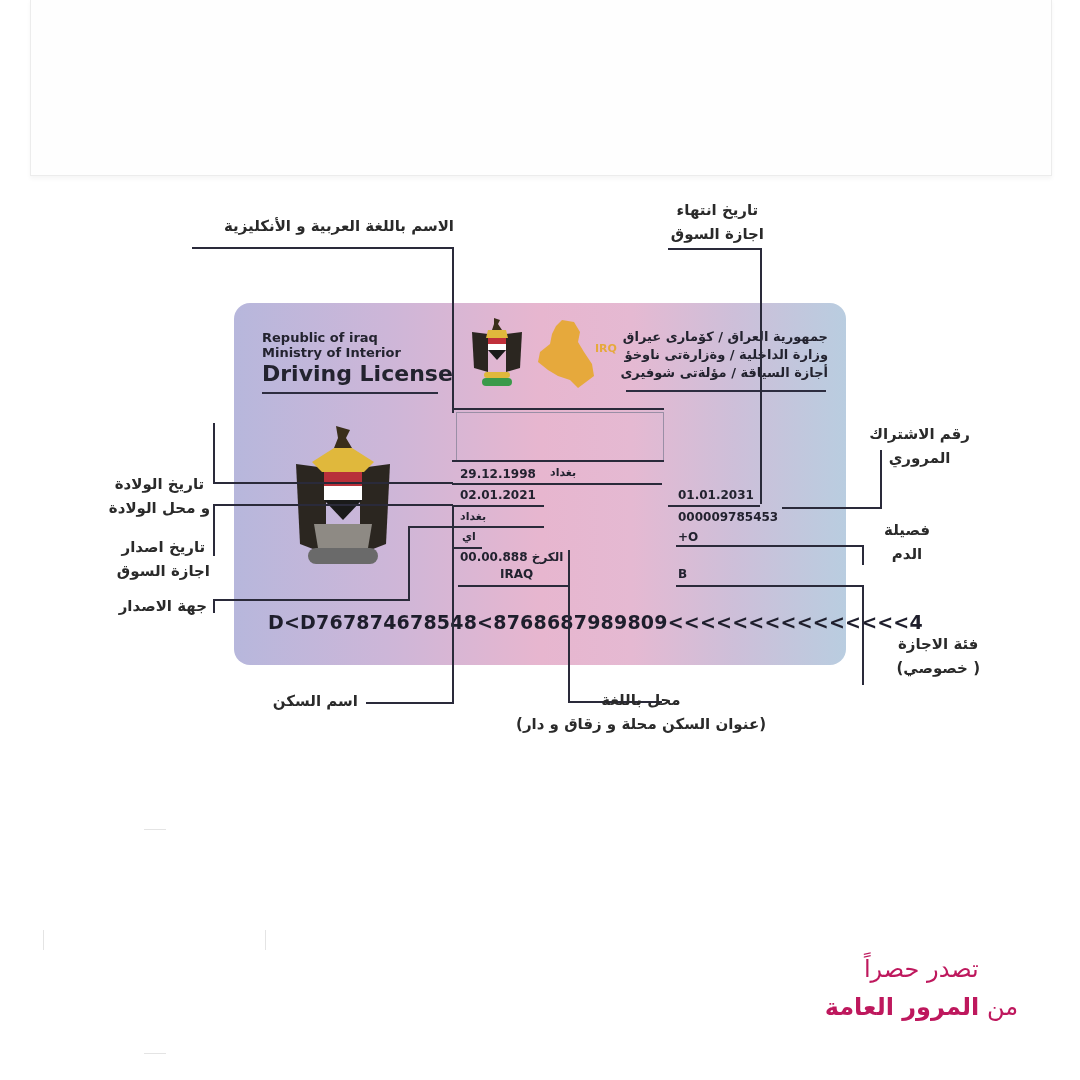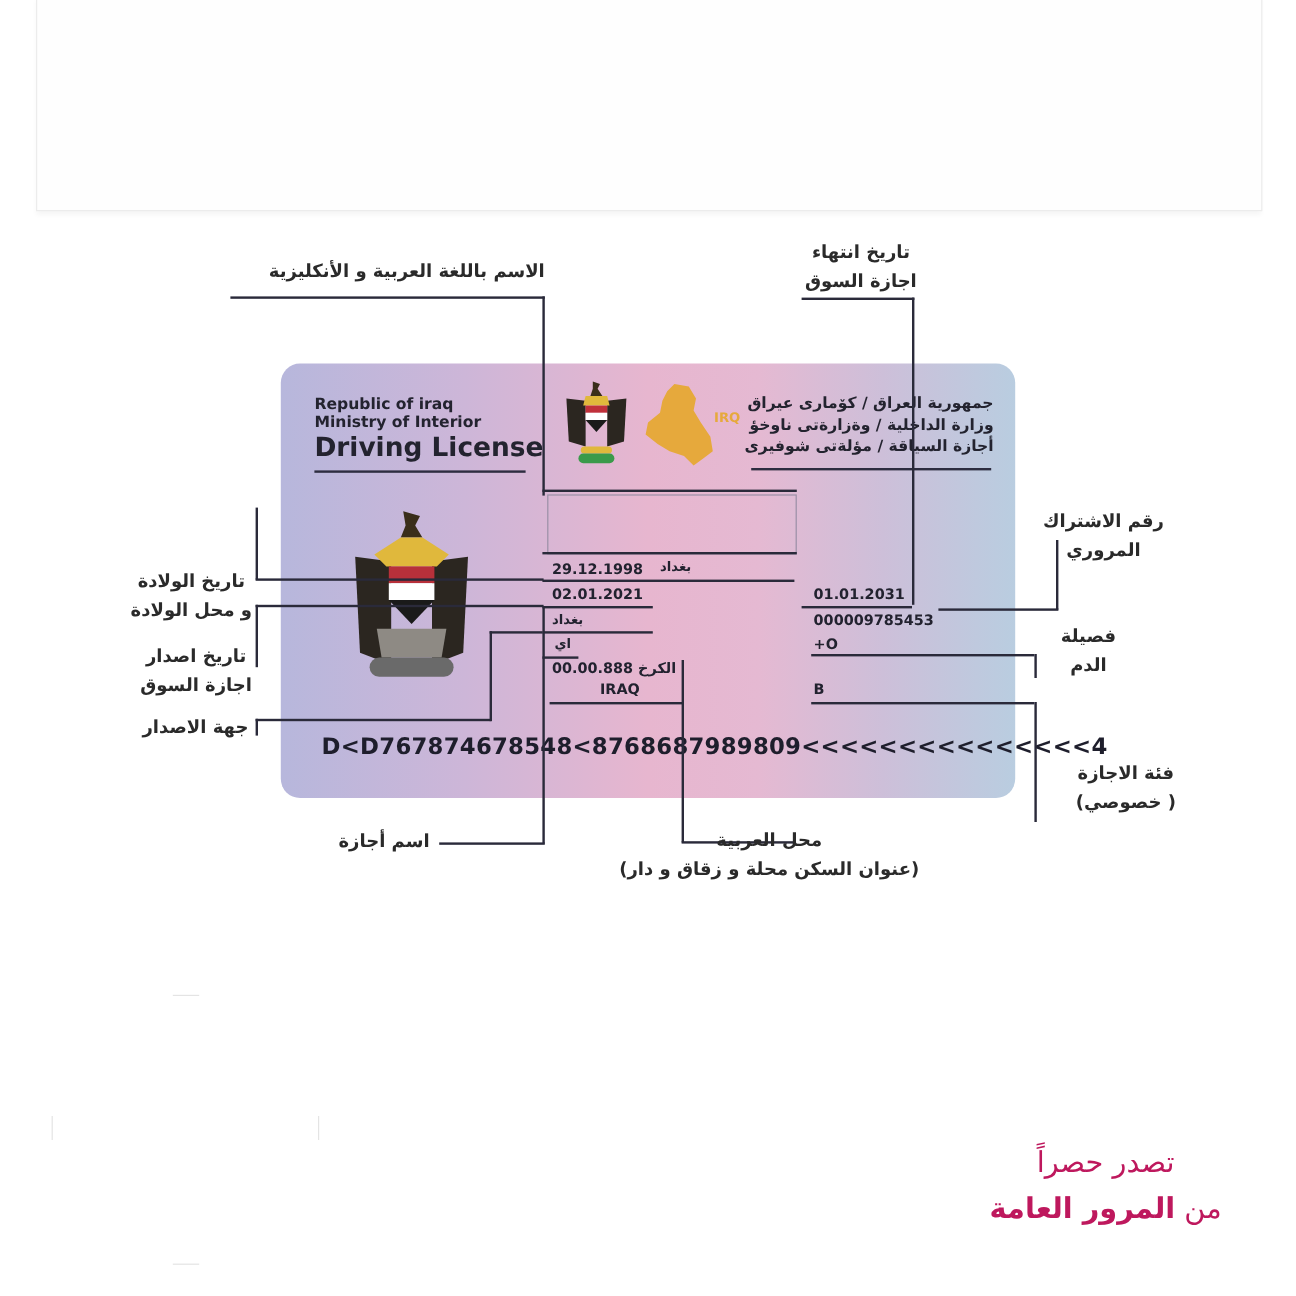--- a/index.html
+++ b/index.html
@@ -162,24 +162,24 @@
 <div class="abs ann" style="right:150px;top:518px;">
   <div>فصيلة</div>
   <div>الدم</div>
 </div>
 
 <div class="abs ann" style="right:100px;top:632px;margin-left:32px;">
   <div>فئة الاجازة</div>
   <div>( خصوصي)</div>
 </div>
 
-<div class="abs ann" style="right:722px;top:689px;">اسم أجازة</div>
+<div class="abs ann" style="right:722px;top:689px;">اسم السكن</div>
 
 <div class="abs ann" style="right:314px;top:688px;">
-  <div>محل العربية</div>
+  <div>محل باللغة</div>
   <div>(عنوان السكن محلة و زقاق و دار)</div>
 </div>
 
 <div class="abs faint" style="left:144px;top:829px;width:22px;height:1px;"></div>
 <div class="abs faint" style="left:43px;top:930px;width:1px;height:20px;"></div>
 <div class="abs faint" style="left:265px;top:930px;width:1px;height:20px;"></div>
 <div class="abs faint" style="left:144px;top:1053px;width:22px;height:1px;"></div>
 
 <div class="abs footer">
   <div>تصدر حصراً</div>

